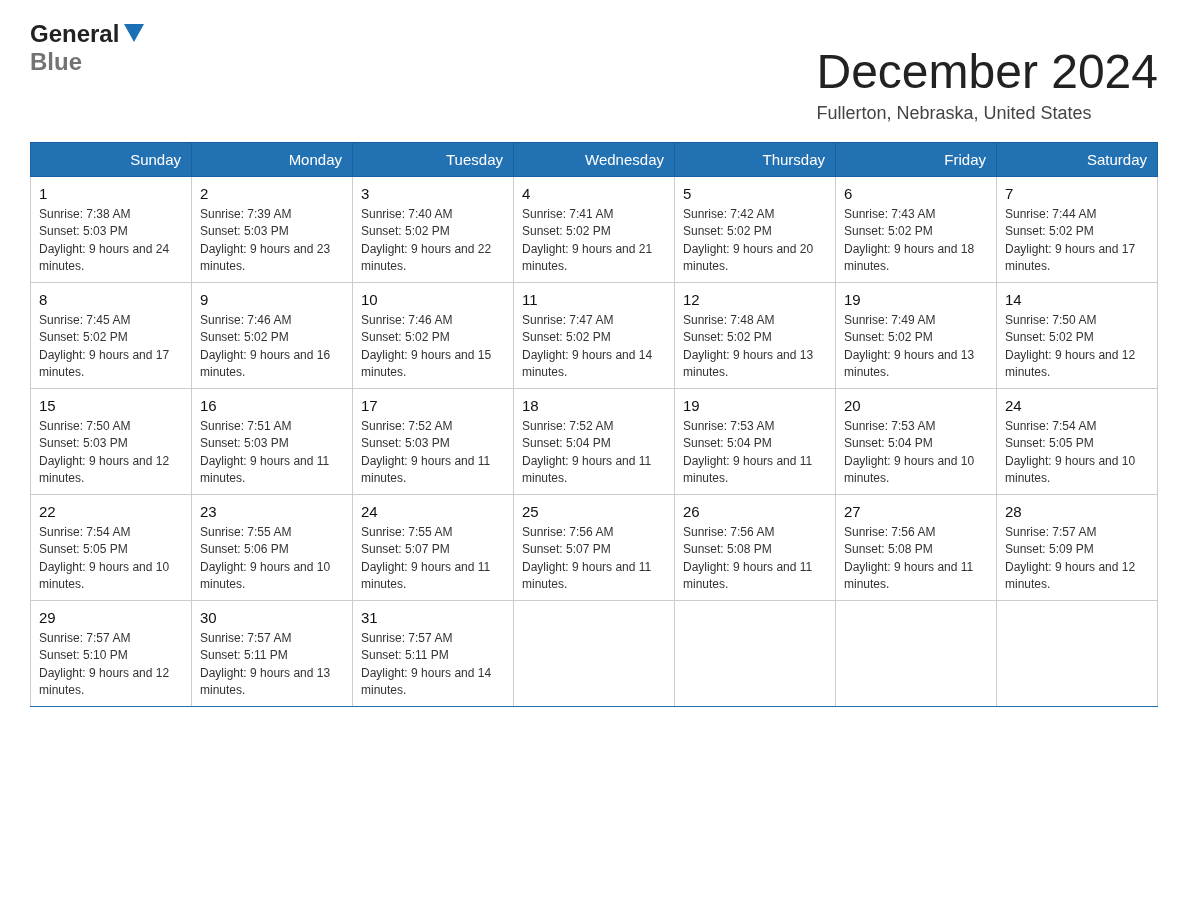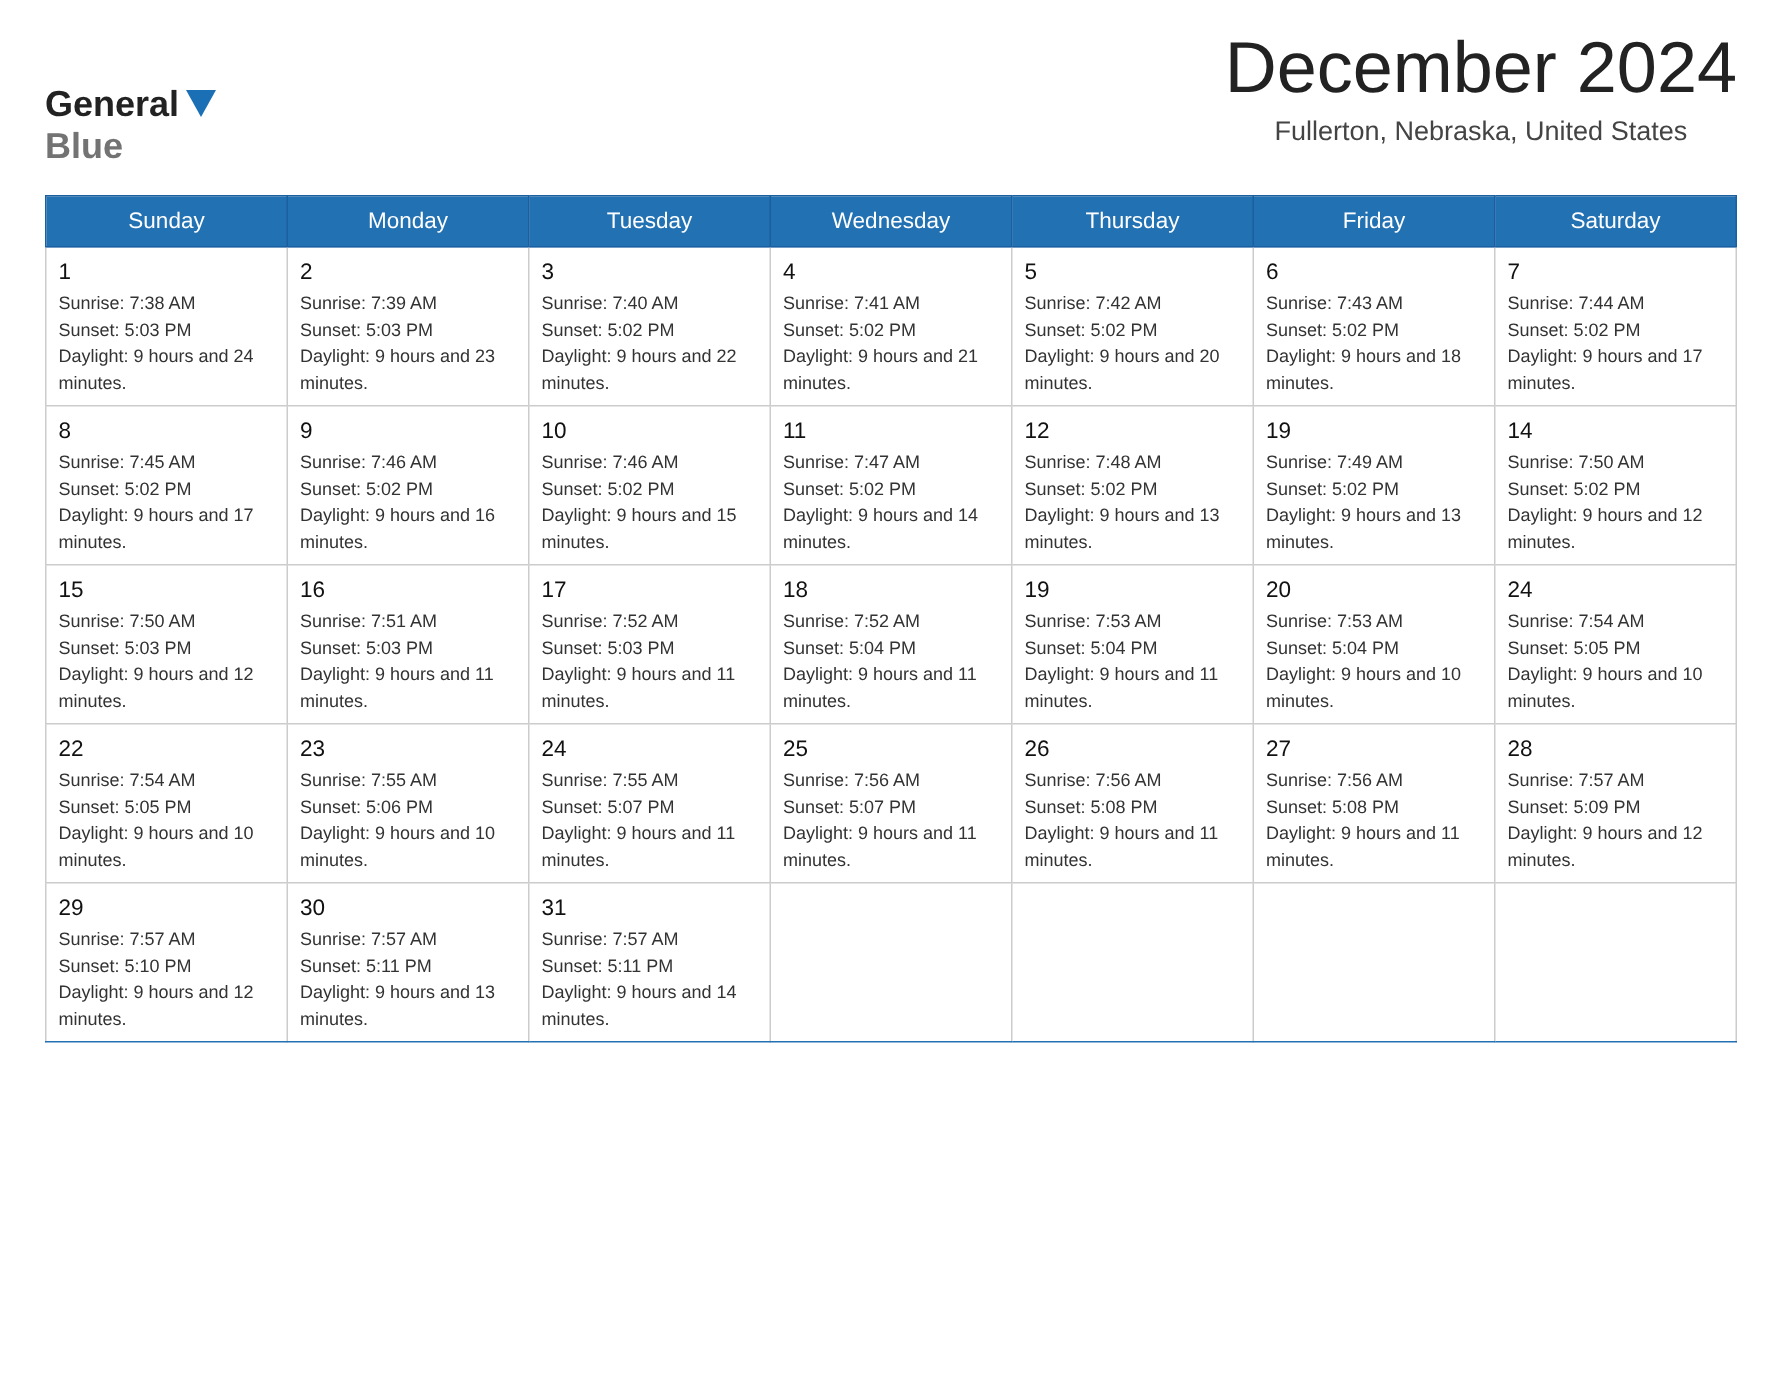--- a/index.html
+++ b/index.html
@@ -12,24 +12,24 @@
     .header {
       display: flex;
       justify-content: space-between;
       align-items: flex-start;
       margin-bottom: 18px;
     }
     .logo {
       display: flex;
       flex-direction: column;
       align-items: flex-start;
-      margin-top: 36px;
     }
     .title-section {
-      text-align: center;
+      text-align: left;
+      margin-top: 26px;
     }
     .month-title {
       font-size: 48px;
       font-weight: normal;
       color: #222;
       line-height: 1.1;
     }
     .location {
       font-size: 18px;
       color: #444;
@@ -39,21 +39,21 @@
       width: 100%;
       border-collapse: collapse;
       border: 1.5px solid #2271b3;
     }
     .calendar th {
       background-color: #2271b3;
       color: #fff;
       font-size: 15px;
       font-weight: normal;
       padding: 8px 10px;
-      text-align: center;
+      text-align: right;
       border: 1px solid #1a5fa0;
     }
     .calendar td {
       vertical-align: top;
       padding: 6px 8px;
       border: 1px solid #ccc;
       width: 14.28%;
       min-height: 90px;
       font-size: 12.5px;
       line-height: 1.4;

